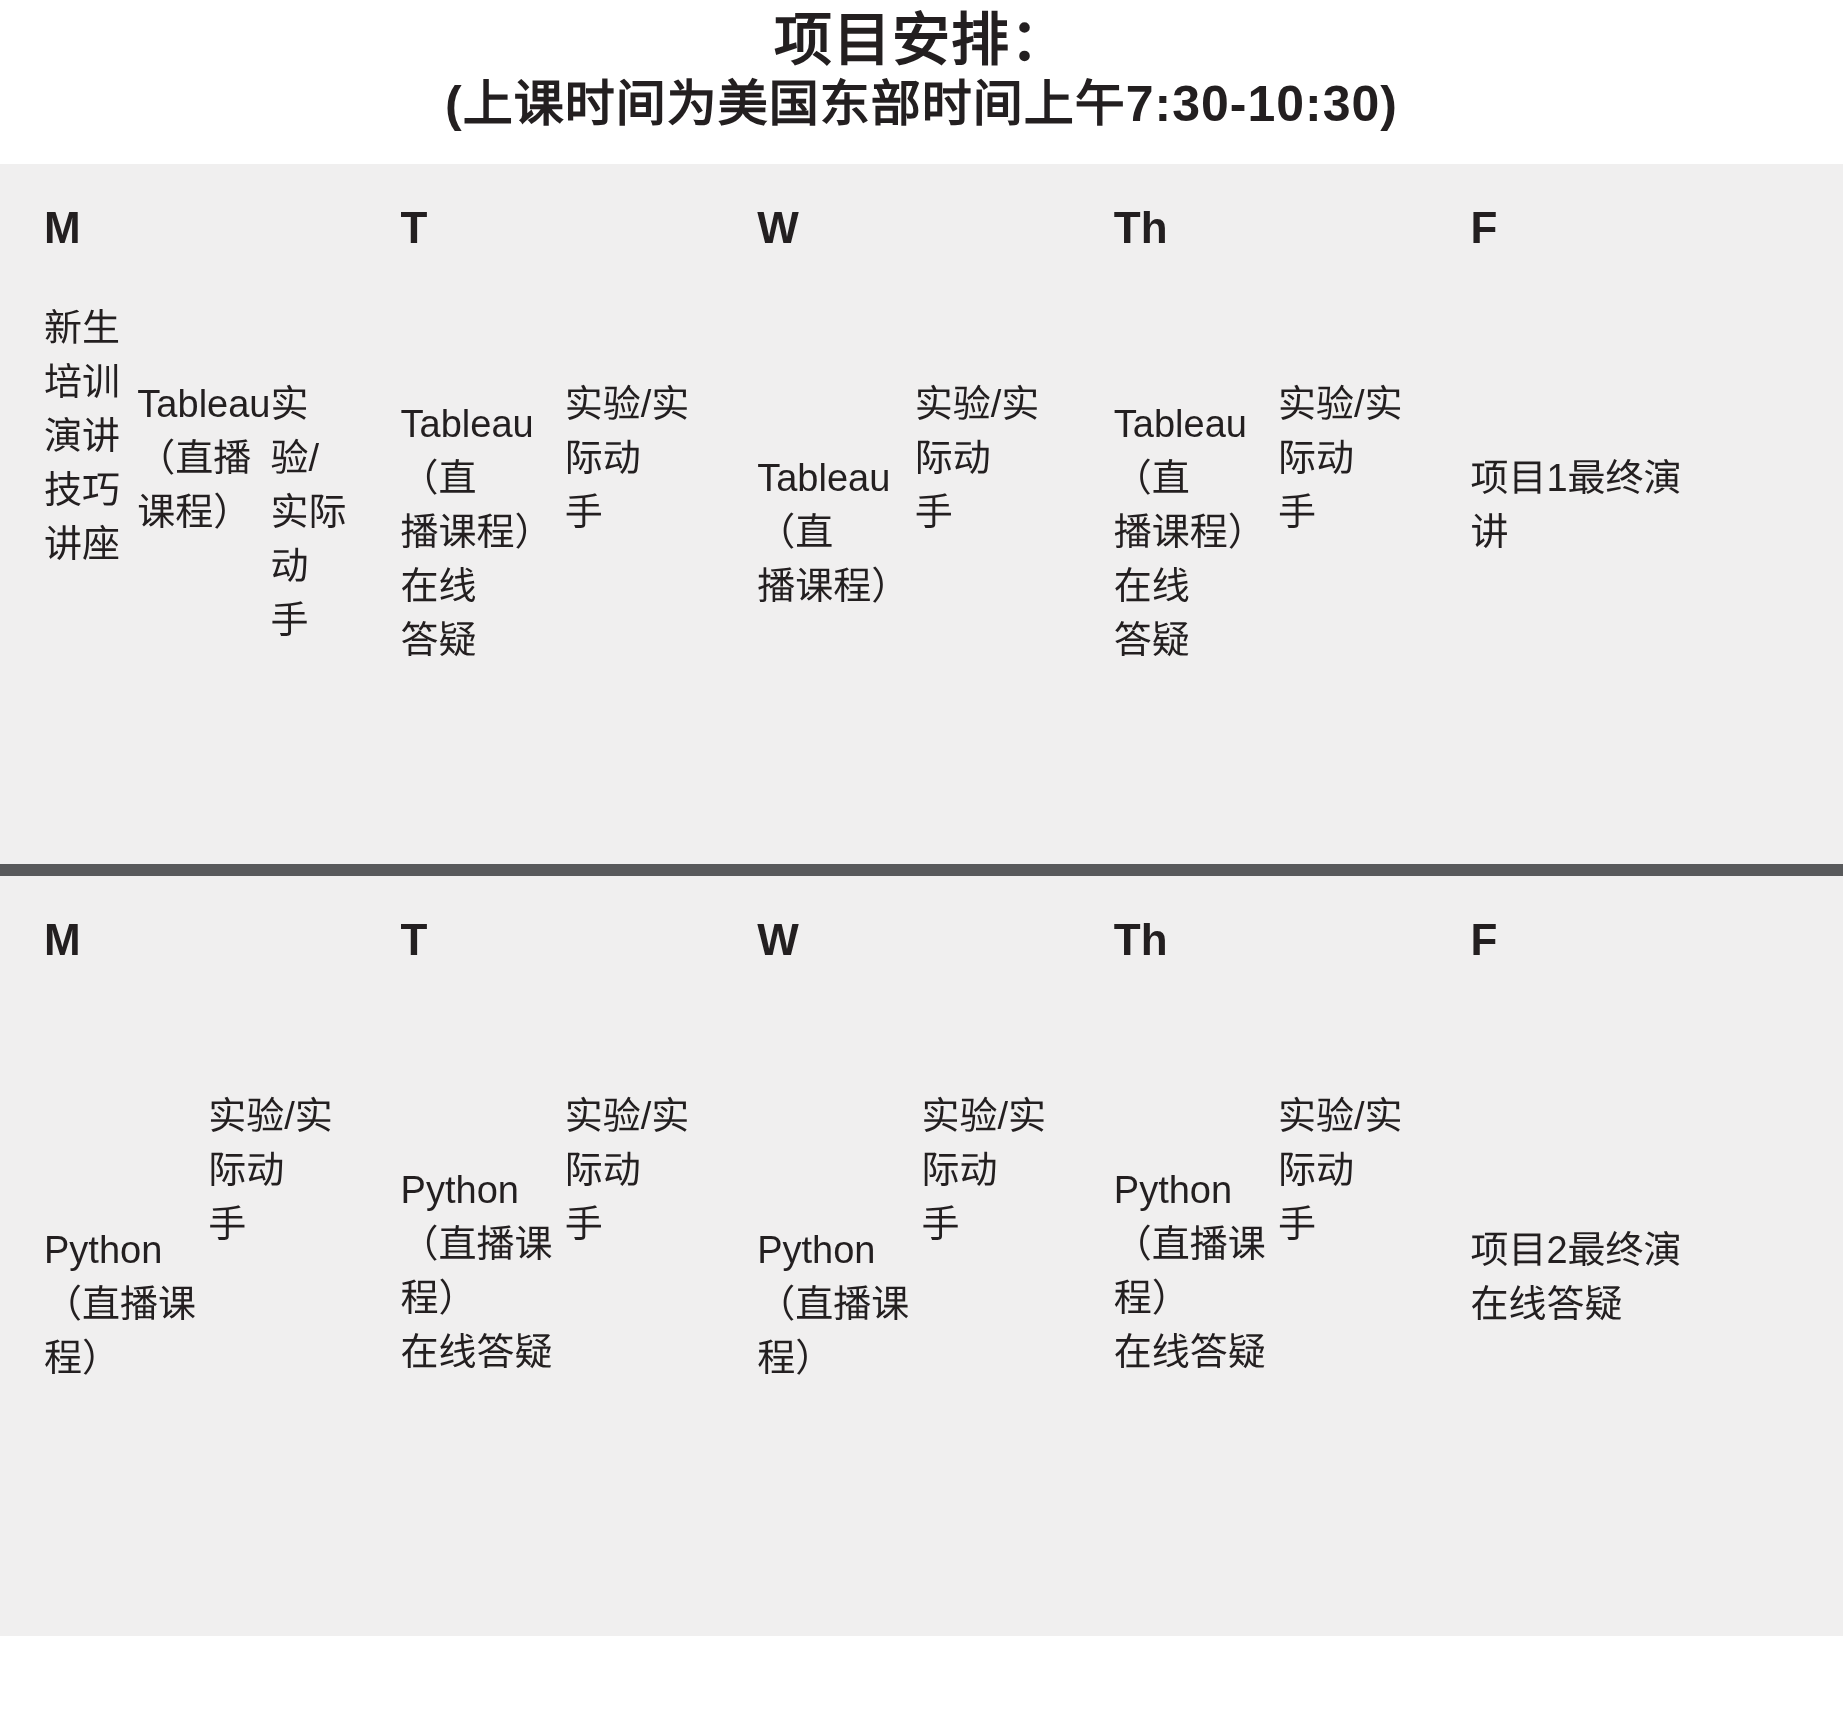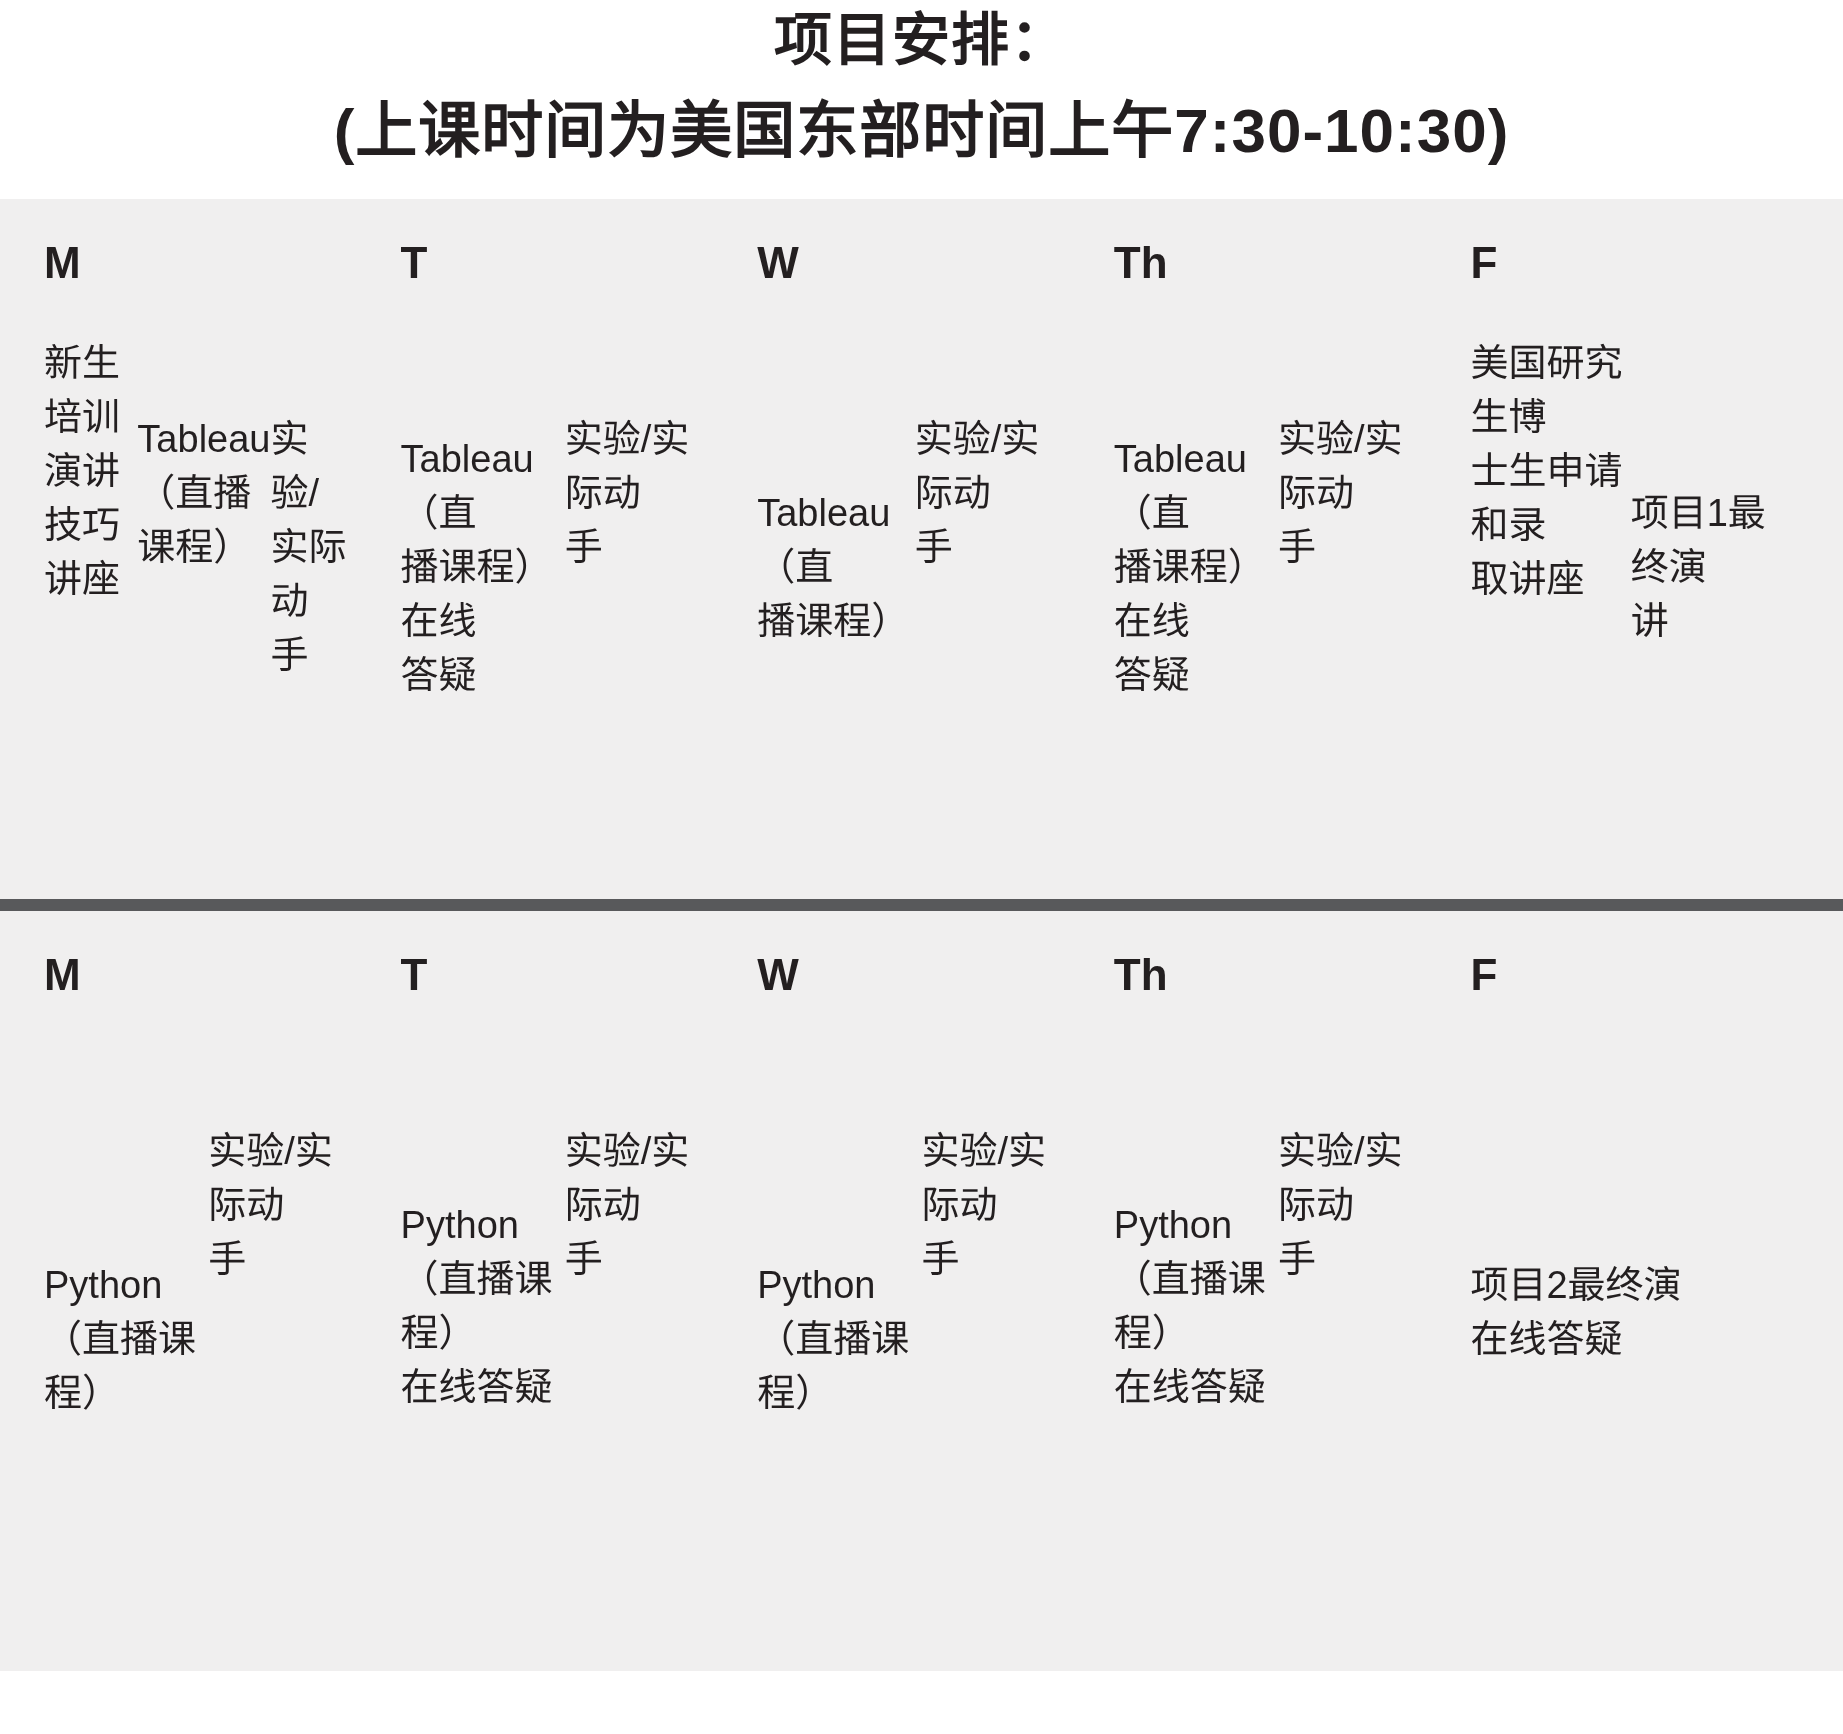--- a/index.html
+++ b/index.html
@@ -30,23 +30,22 @@
   }
   .title-line {
     font-size: 58px;
     font-weight: bold;
     line-height: 1.18;
     letter-spacing: 1px;
     color: #231f20;
   }
   .title-line.sub {
     font-weight: bold;
-    font-size: 62px;
+    font-size: 50px;
     line-height: 1.2;
-    margin-top: 20px;
   }
 
   
   .band {
     background: #f0efef;
     width: 100%;
     box-sizing: border-box;
     padding: 0 30px;
   }
   .band.first {
@@ -161,23 +160,20 @@
 播课程）在线
 答疑</div>
           <div class="entry sp-gap-md pad-bottom">实验/实际动
 手</div>
         </div>
       </div>
 
       <div class="day-col">
         <div class="day-head">F</div>
         <div class="cell-stack">
-          <div class="entry sp-top">美国研究生博
-士生申请和录
-取讲座</div>
           <div class="entry sp-gap-xl pad-bottom-lg">项目1最终演
 讲</div>
         </div>
       </div>
 
     </div>
   </div>
 
   <div class="divider"></div>
 

